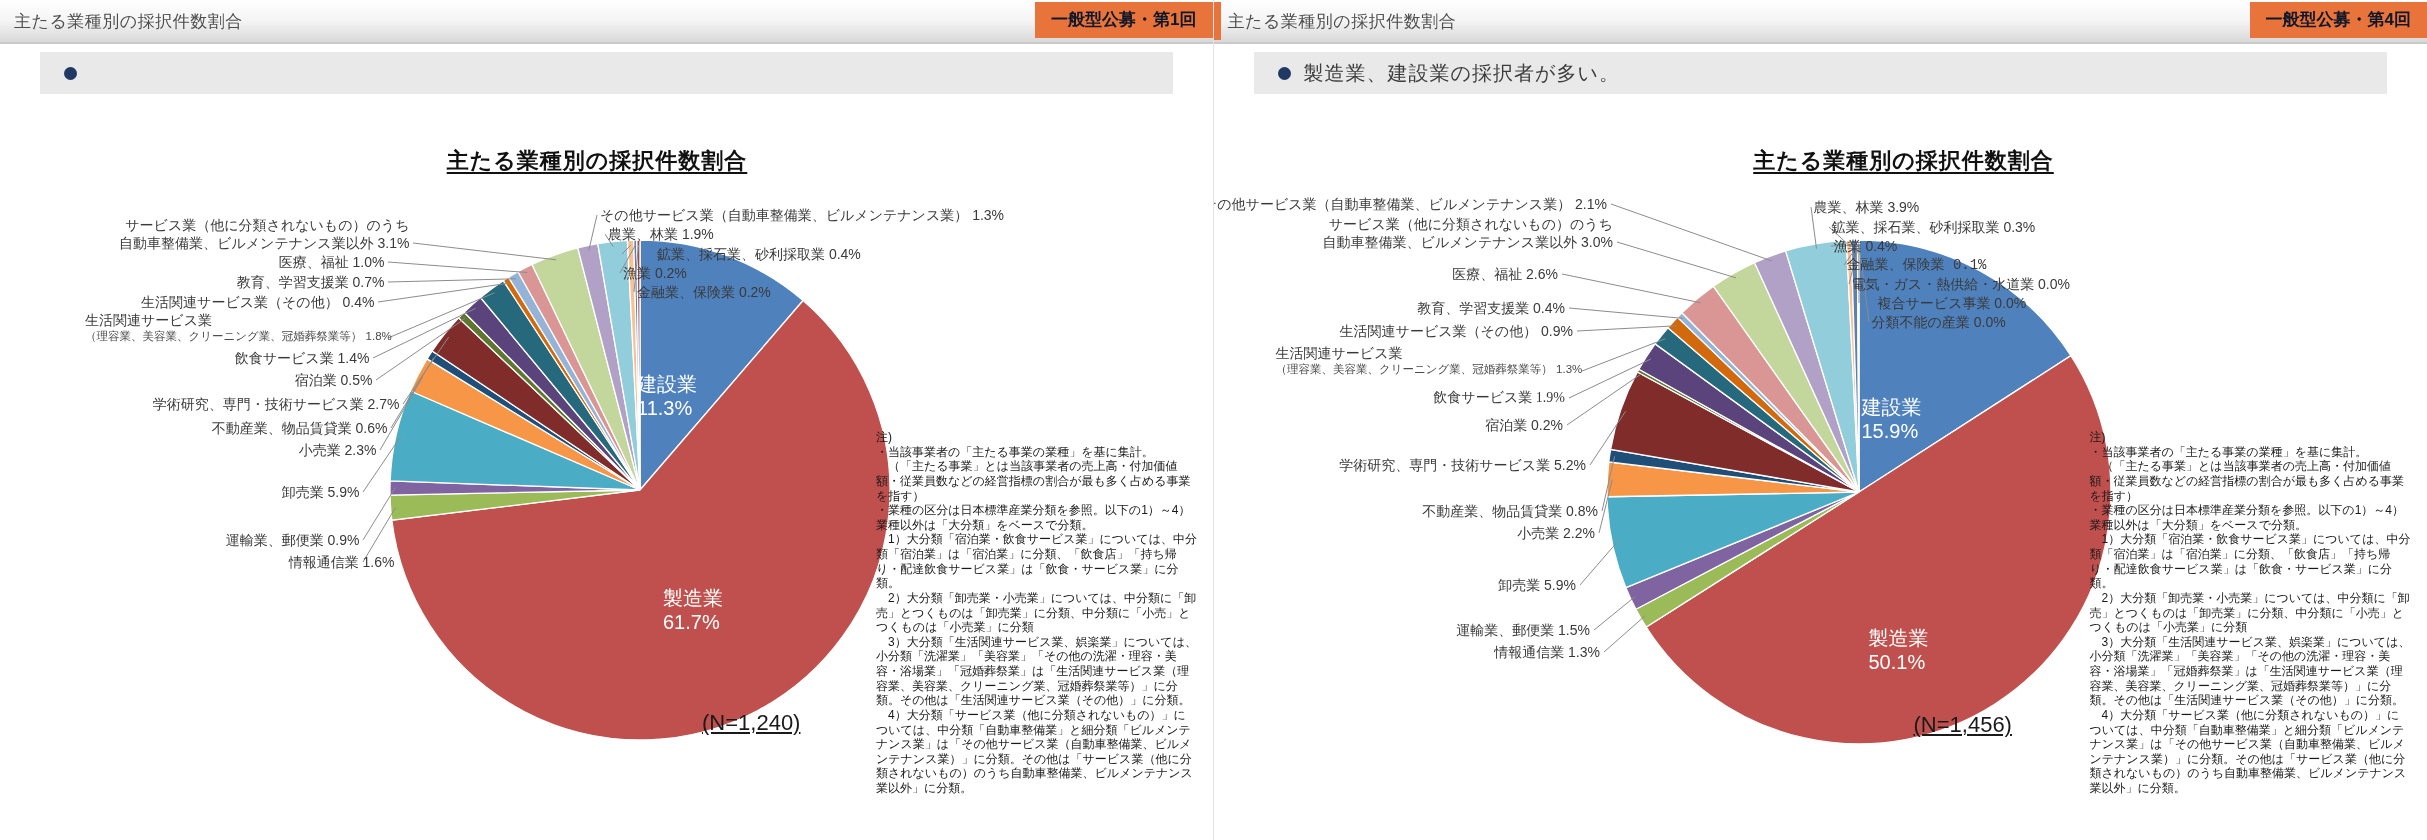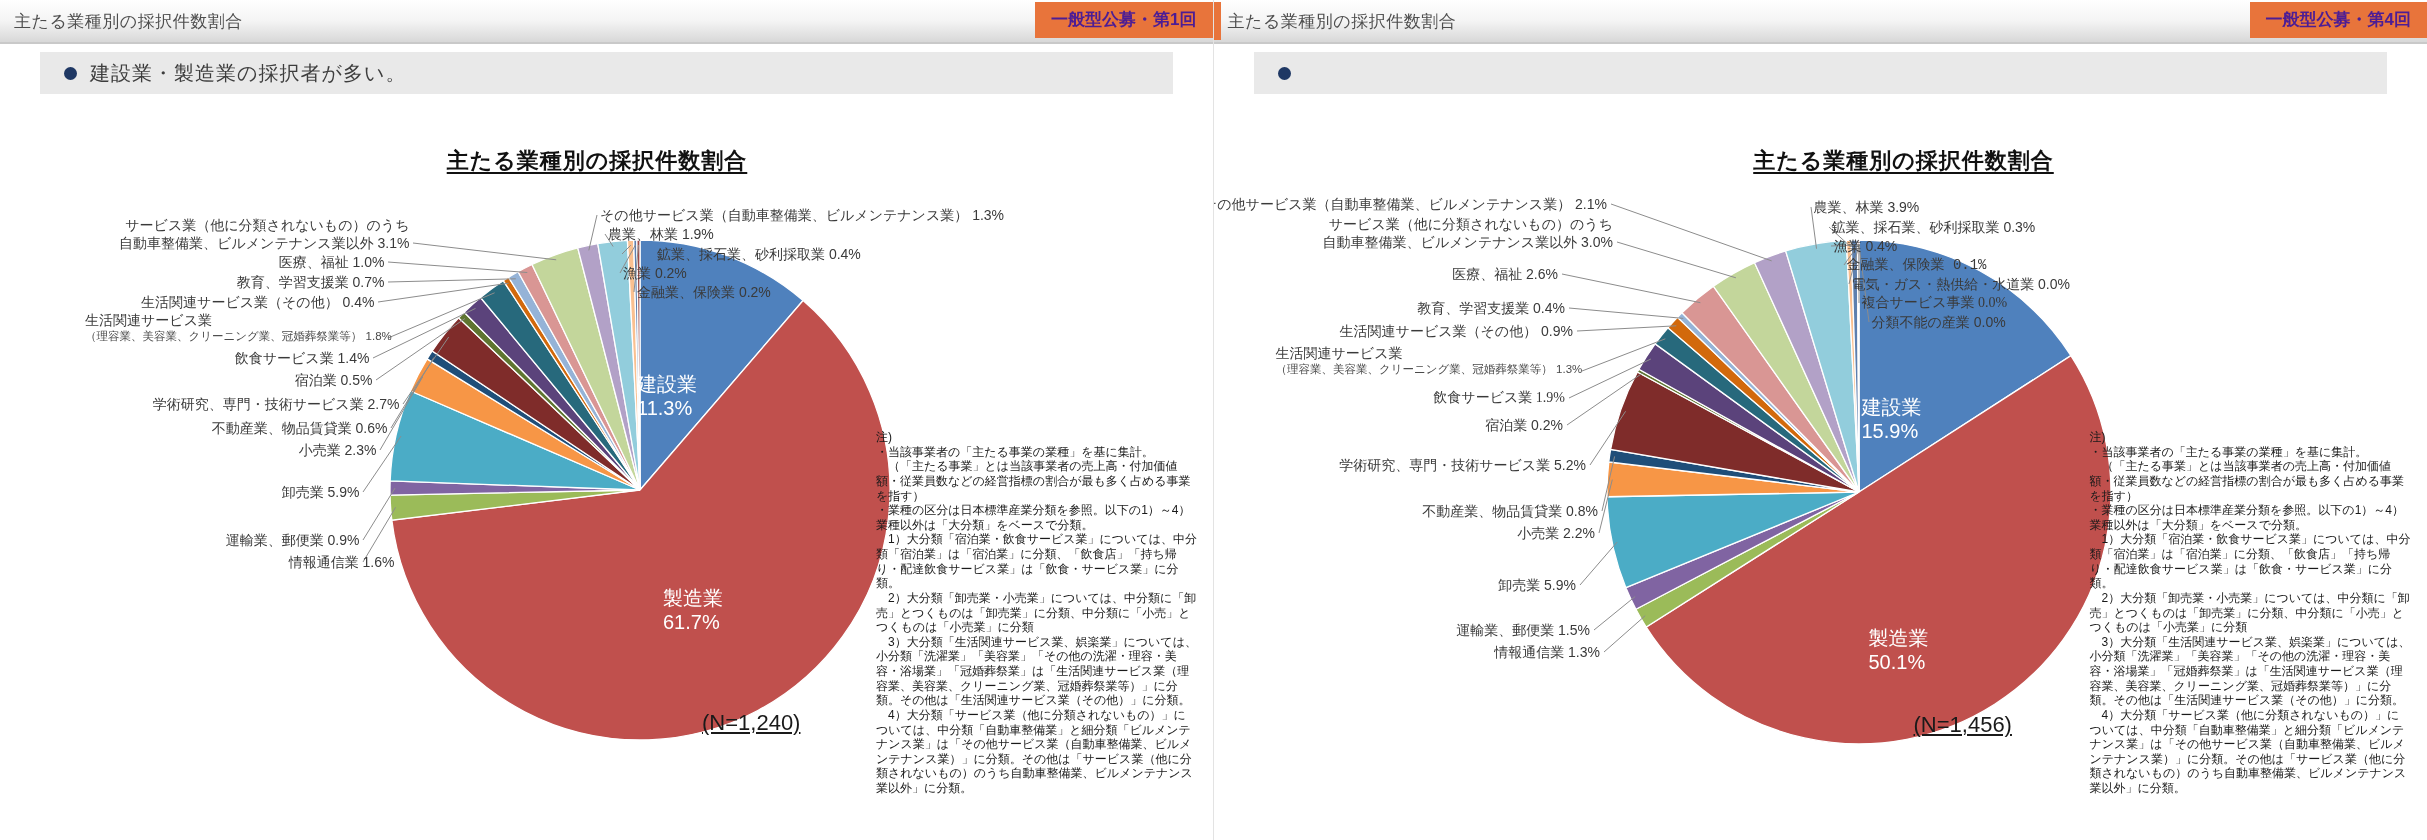--- a/index.html
+++ b/index.html
@@ -6,21 +6,21 @@
   body{width:2427px;height:840px;background:#fff;font-family:"Liberation Sans",sans-serif;overflow:hidden;}
   .stage{position:relative;width:2427px;height:840px;display:flex;}
   .panel{position:relative;height:840px;background:#fff;overflow:hidden;}
   #panel-0{width:1213px;}
   #panel-1{width:1214px;border-left:1px solid #e3e3e3;}
   .hd{position:absolute;top:0;left:0;right:0;height:42px;
       background:linear-gradient(180deg,#ffffff 0%,#f4f4f4 50%,#d8d8d8 100%);
       border-bottom:2px solid #c9c9c9;}
   .hd-title{position:absolute;left:14px;top:10px;font-size:17px;color:#4d4d4d;letter-spacing:.5px;}
   .badge{position:absolute;right:0;top:2px;height:36px;line-height:36px;padding:0 16px;
-         background:#E8743B;color:#4c1d95;font-weight:bold;font-size:17px;}
+         background:#E8743B;color:#0f172a;font-weight:bold;font-size:17px;}
   .edge-sliver{display:none;position:absolute;left:0;top:2px;width:7px;height:38px;background:#E8743B;}
   #panel-1 .edge-sliver{display:block;}
   .summary{position:absolute;left:40px;right:40px;top:52px;height:42px;background:#E9E9E9;
            display:flex;align-items:center;}
   .dot{width:13px;height:13px;border-radius:50%;background:#1F3864;margin:0 13px 0 24px;flex:0 0 auto;}
   .summary-text{font-size:20px;color:#3d3d3d;letter-spacing:1px;}
   .chart-title{position:absolute;top:146px;width:600px;text-align:center;font-size:22px;font-weight:bold;
                color:#111;text-decoration:underline;text-underline-offset:4px;letter-spacing:1px;}
   .pie-svg{position:absolute;left:0;top:0;}
   .callout{position:absolute;font-size:14px;color:#3a3a3a;line-height:1.3;white-space:nowrap;}
@@ -37,21 +37,20 @@
 
 <div class="stage">
 
   <section class="panel" id="panel-0">
     <header class="hd">
       <span class="hd-title">主たる業種別の採択件数割合</span>
       <span class="badge">一般型公募・第1回</span>
     </header>
     <div class="summary">
       <span class="dot"></span>
-      <span class="summary-text">建設業・製造業の採択者が多い。</span>
     </div>
     <div class="chart-title" style="left: 297px;">主たる業種別の採択件数割合</div>
     <svg class="pie-svg" width="1213" height="840" viewBox="0 0 1213 840">
         <path d="M640,490 L640.00,240.00 A250,250 0 0 1 803.09,300.53 Z" fill="#4F81BD" stroke="#ffffff" stroke-width="1.3"></path>
         <path d="M640,490 L803.09,300.53 A250,250 0 1 1 391.83,520.19 Z" fill="#C0504D" stroke="#ffffff" stroke-width="1.3"></path>
         <path d="M640,490 L391.83,520.19 A250,250 0 0 1 390.05,495.11 Z" fill="#9BBB59" stroke="#ffffff" stroke-width="1.3"></path>
         <path d="M640,490 L390.05,495.11 A250,250 0 0 1 390.16,480.96 Z" fill="#8064A2" stroke="#ffffff" stroke-width="1.3"></path>
         <path d="M640,490 L390.16,480.96 A250,250 0 0 1 410.45,390.98 Z" fill="#4BACC6" stroke="#ffffff" stroke-width="1.3"></path>
         <path d="M640,490 L410.45,390.98 A250,250 0 0 1 427.12,358.92 Z" fill="#F79646" stroke="#ffffff" stroke-width="1.3"></path>
         <path d="M640,490 L427.12,358.92 A250,250 0 0 1 432.21,350.98 Z" fill="#1F4E79" stroke="#ffffff" stroke-width="1.3"></path>
@@ -131,20 +130,21 @@
     </section>
 
   <section class="panel" id="panel-1">
     <header class="hd">
       <span class="edge-sliver"></span>
       <span class="hd-title">主たる業種別の採択件数割合</span>
       <span class="badge">一般型公募・第4回</span>
     </header>
     <div class="summary">
       <span class="dot"></span>
+      <span class="summary-text">製造業、建設業の採択者が多い。</span>
     </div>
     <div class="chart-title" style="left: 390px;">主たる業種別の採択件数割合</div>
     <svg class="pie-svg" width="1214" height="840" viewBox="0 0 1214 840">
         <path d="M645,492 L645.00,240.00 A252,252 0 0 1 856.92,355.64 Z" fill="#4F81BD" stroke="#ffffff" stroke-width="1.3"></path>
         <path d="M645,492 L856.92,355.64 A252,252 0 1 1 432.23,627.03 Z" fill="#C0504D" stroke="#ffffff" stroke-width="1.3"></path>
         <path d="M645,492 L432.23,627.03 A252,252 0 0 1 421.92,609.22 Z" fill="#9BBB59" stroke="#ffffff" stroke-width="1.3"></path>
         <path d="M645,492 L421.92,609.22 A252,252 0 0 1 411.88,587.70 Z" fill="#8064A2" stroke="#ffffff" stroke-width="1.3"></path>
         <path d="M645,492 L411.88,587.70 A252,252 0 0 1 393.04,496.75 Z" fill="#4BACC6" stroke="#ffffff" stroke-width="1.3"></path>
         <path d="M645,492 L393.04,496.75 A252,252 0 0 1 394.79,461.99 Z" fill="#F79646" stroke="#ffffff" stroke-width="1.3"></path>
         <path d="M645,492 L394.79,461.99 A252,252 0 0 1 396.62,449.45 Z" fill="#1F4E79" stroke="#ffffff" stroke-width="1.3"></path>
@@ -210,21 +210,21 @@
       <div class="callout" style="top: 215px; right: 814px; text-align: right;">
         <div>サービス業（他に分類されないもの）のうち</div>
         <div>自動車整備業、ビルメンテナンス業以外&nbsp;3.0%</div>
       </div>
       <div class="callout" style="top: 195px; right: 820px; text-align: right;">その他サービス業（自動車整備業、ビルメンテナンス業）&nbsp;2.1%</div>
       <div class="callout" style="top: 198px; left: 600px; text-align: left;">農業、林業&nbsp;3.9%</div>
       <div class="callout" style="top: 218px; left: 618px; text-align: left;">鉱業、採石業、砂利採取業&nbsp;0.3%</div>
       <div class="callout" style="top: 237px; left: 620px; text-align: left;">漁業&nbsp;0.4%</div>
       <div class="callout" style="top: 256px; left: 633px; text-align: left; font-family: Liberation Mono, monospace;">金融業、保険業&nbsp;0.1%</div>
       <div class="callout" style="top: 275px; left: 638px; text-align: left;">電気・ガス・熱供給・水道業&nbsp;0.0%</div>
-      <div class="callout" style="top: 294px; left: 648px; text-align: left; font-family: Liberation Serif, serif;">複合サービス事業&nbsp;0.0%</div>
+      <div class="callout" style="top: 294px; left: 664px; text-align: left;">複合サービス事業&nbsp;0.0%</div>
       <div class="callout" style="top: 313px; left: 658px; text-align: left;">分類不能の産業&nbsp;0.0%</div>
       <div class="inpie" style="left: 648px; top: 395px;">
         <div>建設業</div>
         <div>15.9%</div>
       </div>
       <div class="inpie" style="left: 655px; top: 626px;">
         <div>製造業</div>
         <div>50.1%</div>
       </div>
     </section>

